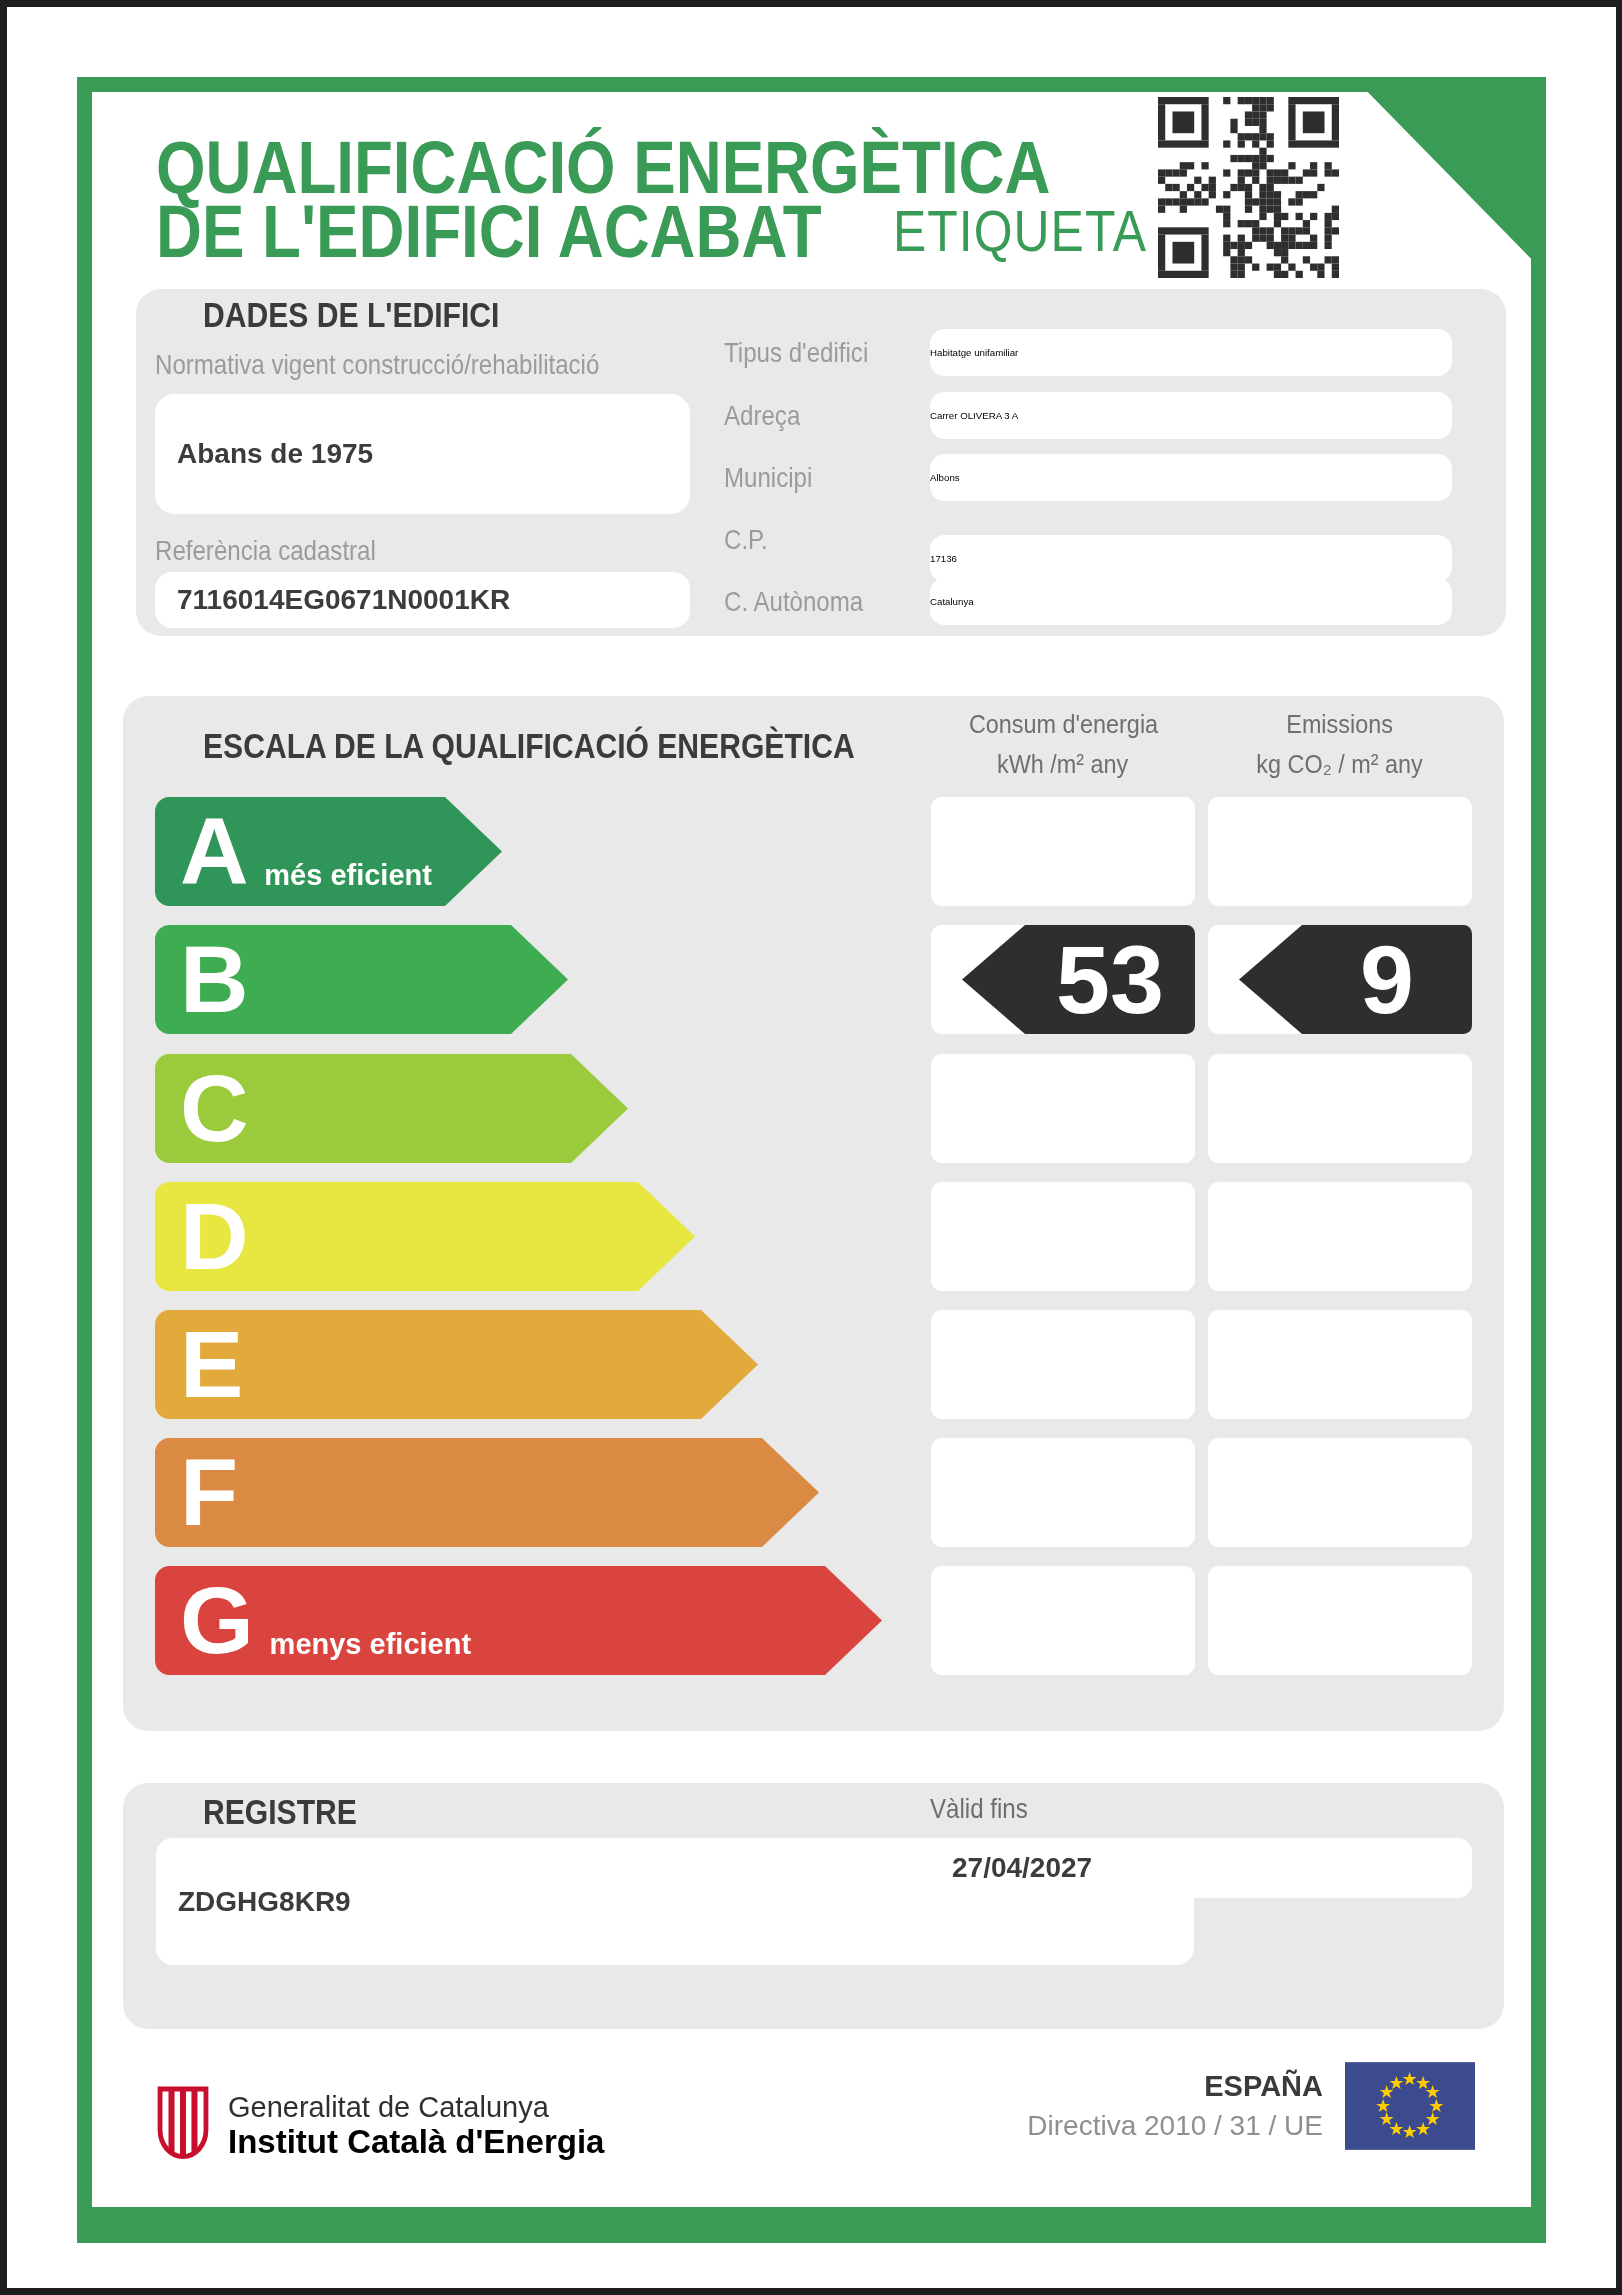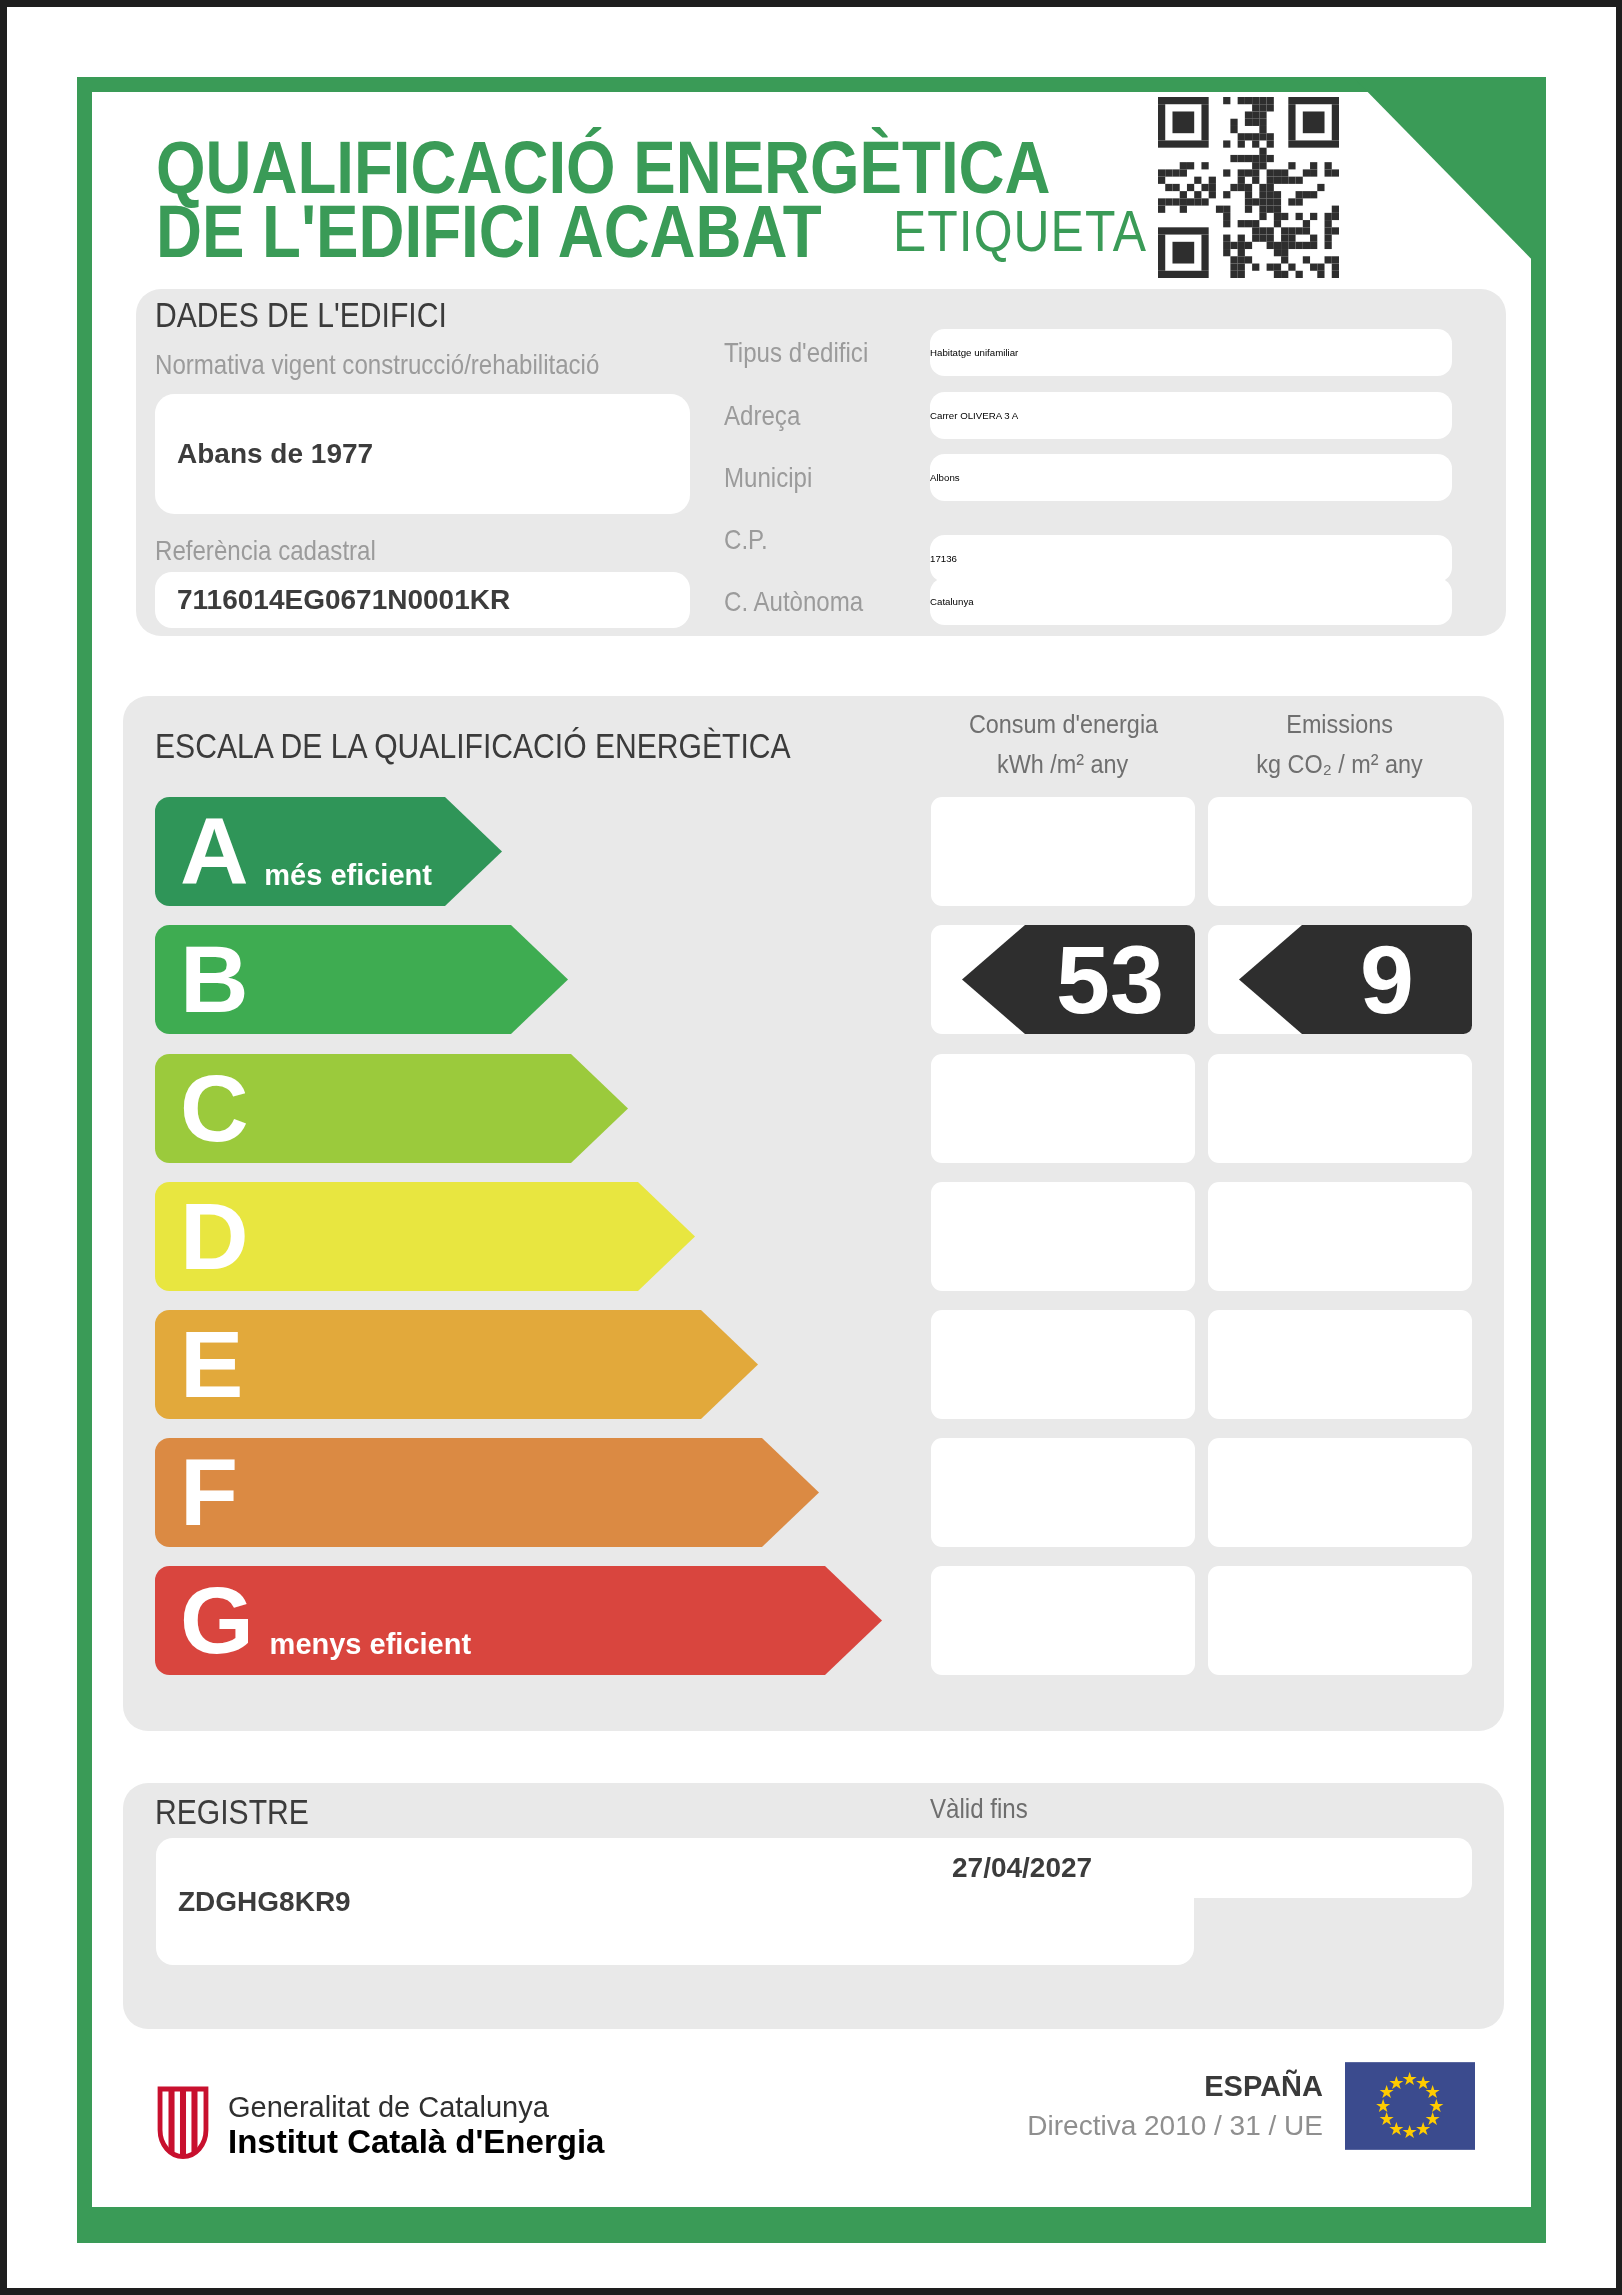--- a/index.html
+++ b/index.html
@@ -22,21 +22,21 @@
   .title{left:156px;top:136px;color:var(--green);font-weight:bold;font-size:74px;line-height:64px;}
   .etiqueta{left:893px;top:197px;color:var(--green);font-size:58px;font-weight:400;letter-spacing:1.2px;}
   .qr{left:1158px;top:97px;width:181px;height:181px;}
 
   
   .panel{position:absolute;background:var(--panel);border-radius:25px;}
   .panel-dades{left:136px;top:289px;width:1370px;height:347px;}
   .panel-escala{left:123px;top:696px;width:1381px;height:1035px;}
   .panel-registre{left:123px;top:1783px;width:1381px;height:246px;}
 
-  .sec-head{position:absolute;font-size:35px;font-weight:normal;color:#3B3B3B;}
+  .sec-head{position:absolute;font-size:35px;font-weight:bold;color:#3B3B3B;margin-left:48px;}
   .glabel{position:absolute;font-size:28px;color:#9B9B9B;}
   .wbox{position:absolute;background:#fff;border-radius:17px;display:flex;align-items:center;}
   .wbox .val{font-size:28px;font-weight:bold;color:#3C3C3C;padding-left:22px;white-space:nowrap;}
 
   
   .d-head{left:19px;top:6px;}
   .lab-normativa{left:19px;top:60px;}
   .box-normativa{left:19px;top:105px;width:535px;height:120px;border-radius:19.3px;}
   .lab-referencia{left:19px;top:246px;}
   .box-referencia{left:19px;top:283px;width:535px;height:56px;}
@@ -295,21 +295,21 @@
       <rect x="288" y="288" width="12" height="12" fill="#2E2E2E"></rect>
     </svg>
 
   <section class="panel panel-dades">
     <div class="sec-head d-head">
       <span class="cond">DADES DE L'EDIFICI</span></div>
 
     <div class="glabel lab-normativa">
       <span class="cond">Normativa vigent construcció/rehabilitació</span></div>
     <div class="wbox box-normativa">
-      <span class="val">Abans de 1977</span>
+      <span class="val">Abans de 1975</span>
       </div>
 
     <div class="glabel lab-referencia">
       <span class="cond">Referència cadastral</span></div>
     <div class="wbox box-referencia">
       <span class="val">7116014EG0671N0001KR</span>
       </div>
 
     <div>
     <div class="r-label" style="top: 48px;">

